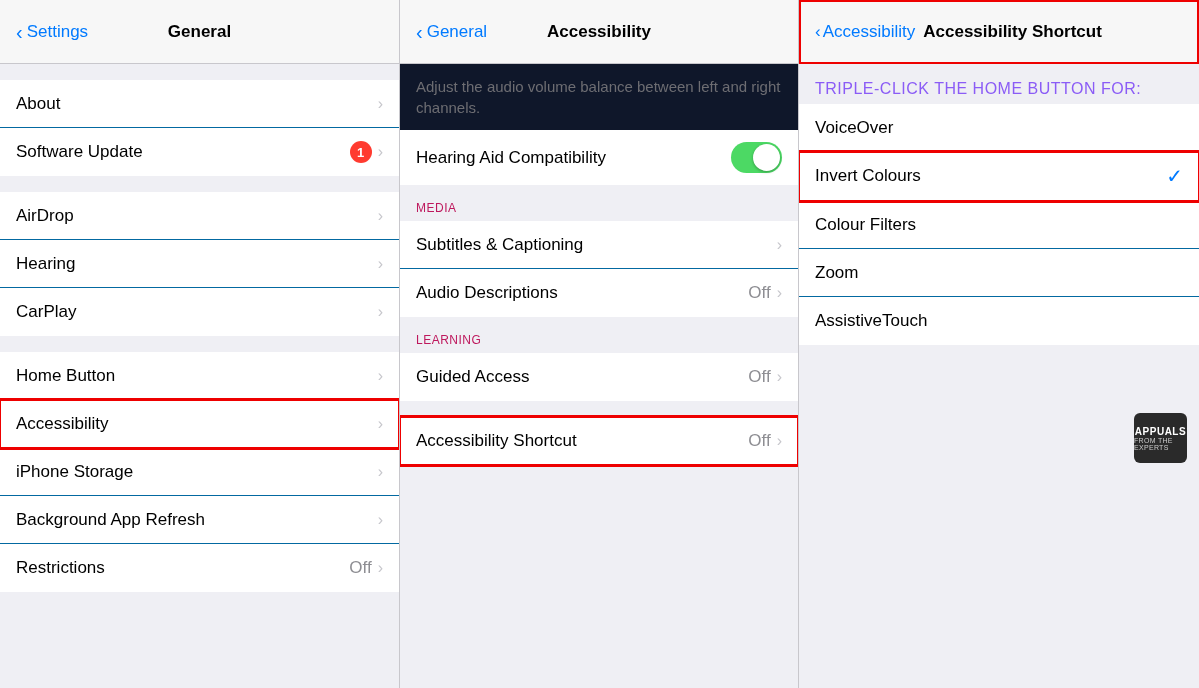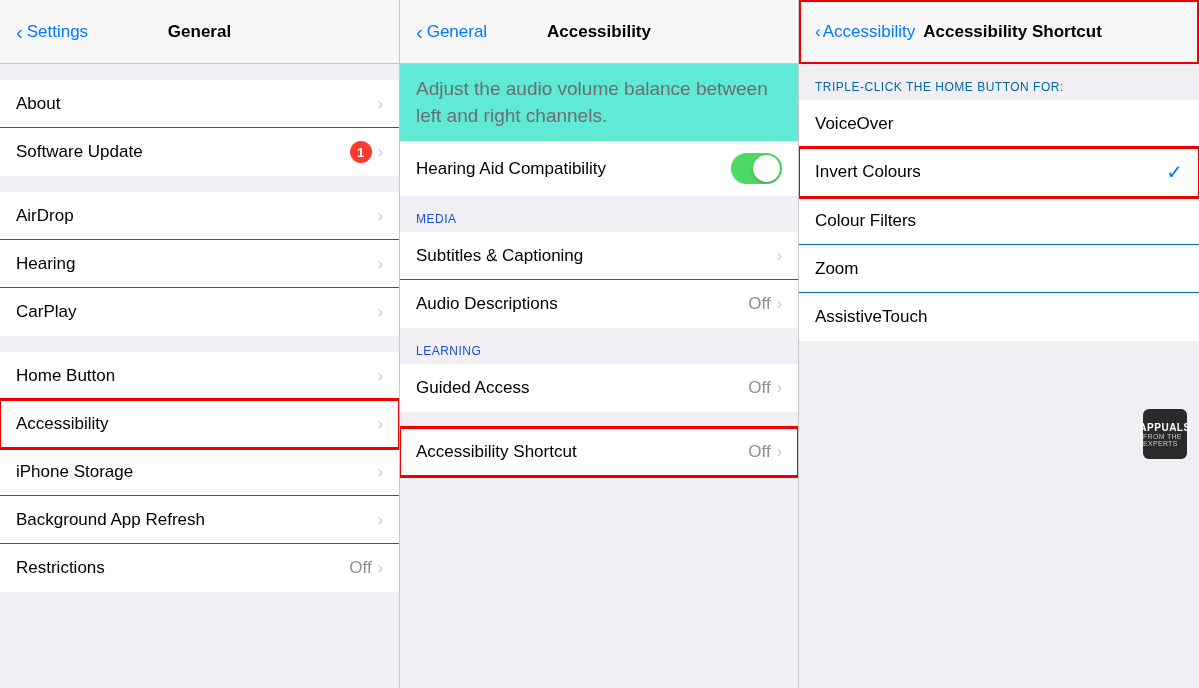--- a/index.html
+++ b/index.html
@@ -79,21 +79,21 @@
 
     
     .section-list {
       flex: 1;
       overflow-y: auto;
       background: #efeff4;
     }
 
     .section-label {
       font-size: 12px;
-      color: #1d4ed8;
+      color: #be185d;
       text-transform: uppercase;
       letter-spacing: 0.5px;
       padding: 16px 16px 6px 16px;
     }
 
     .list-group {
       background: #fff;
       margin-bottom: 0;
     }
 
@@ -169,24 +169,24 @@
       border-radius: 50%;
       background: #fff;
       position: absolute;
       top: 2px;
       right: 2px;
       box-shadow: 0 1px 3px rgba(0,0,0,0.3);
     }
 
     
     .description-text {
-      font-size: 19px;
+      font-size: 15px;
       color: #6d6d72;
       padding: 12px 16px;
-      background: #5eead4;
+      background: #0f172a;
       line-height: 1.4;
     }
 
     .group-separator {
       height: 16px;
       background: #efeff4;
     }
 
     
     .nav-bar-right {
@@ -219,39 +219,39 @@
 
     
     .checkmark {
       color: #007aff;
       font-size: 20px;
       font-weight: 400;
     }
 
     
     .triple-click-label {
-      font-size: 12px;
-      color: #0369a1;
+      font-size: 16px;
+      color: #8b5cf6;
       text-transform: uppercase;
       letter-spacing: 0.5px;
       padding: 16px 16px 6px 16px;
       background: #efeff4;
     }
 
     
     .watermark {
       display: flex;
       align-items: center;
       justify-content: flex-end;
       padding: 8px 12px;
       background: #efeff4;
     }
 
     .watermark-logo {
-      width: 44px;
+      width: 53px;
       height: 50px;
       background: #2a2a2a;
       border-radius: 6px;
       display: flex;
       flex-direction: column;
       align-items: center;
       justify-content: center;
       margin-left: 8px;
     }
 

